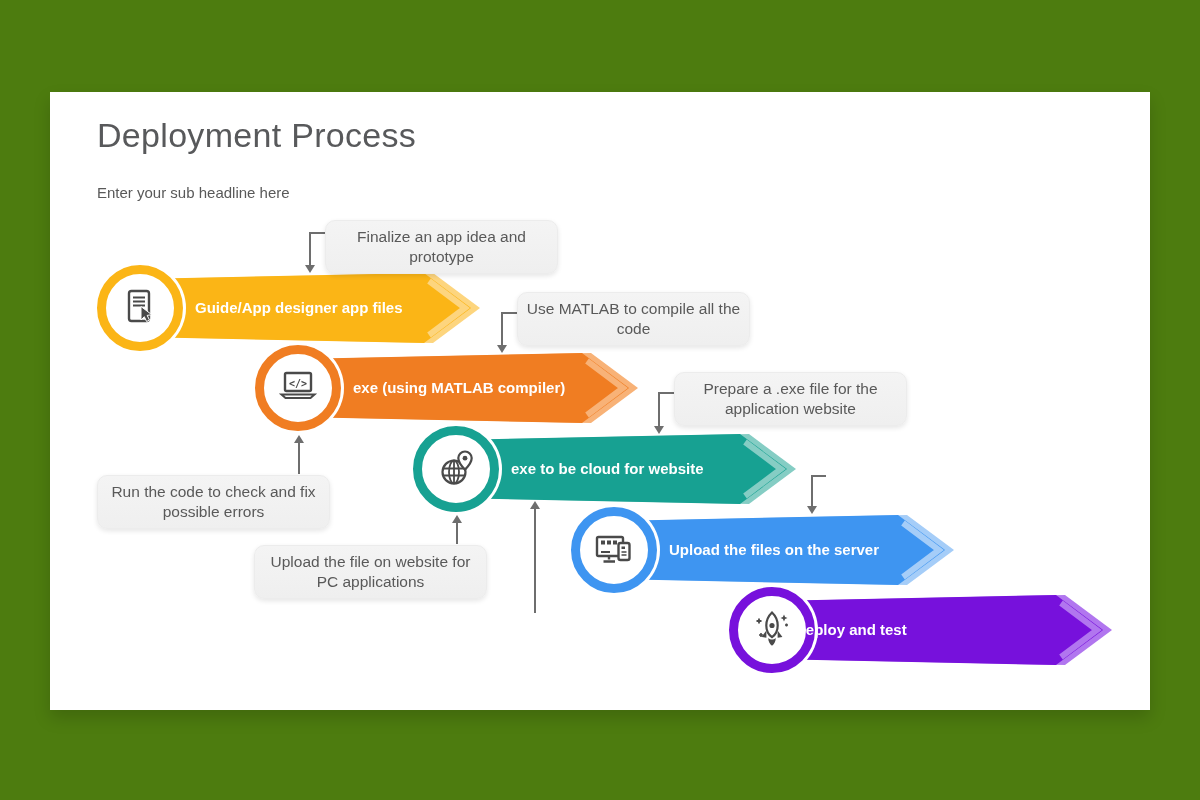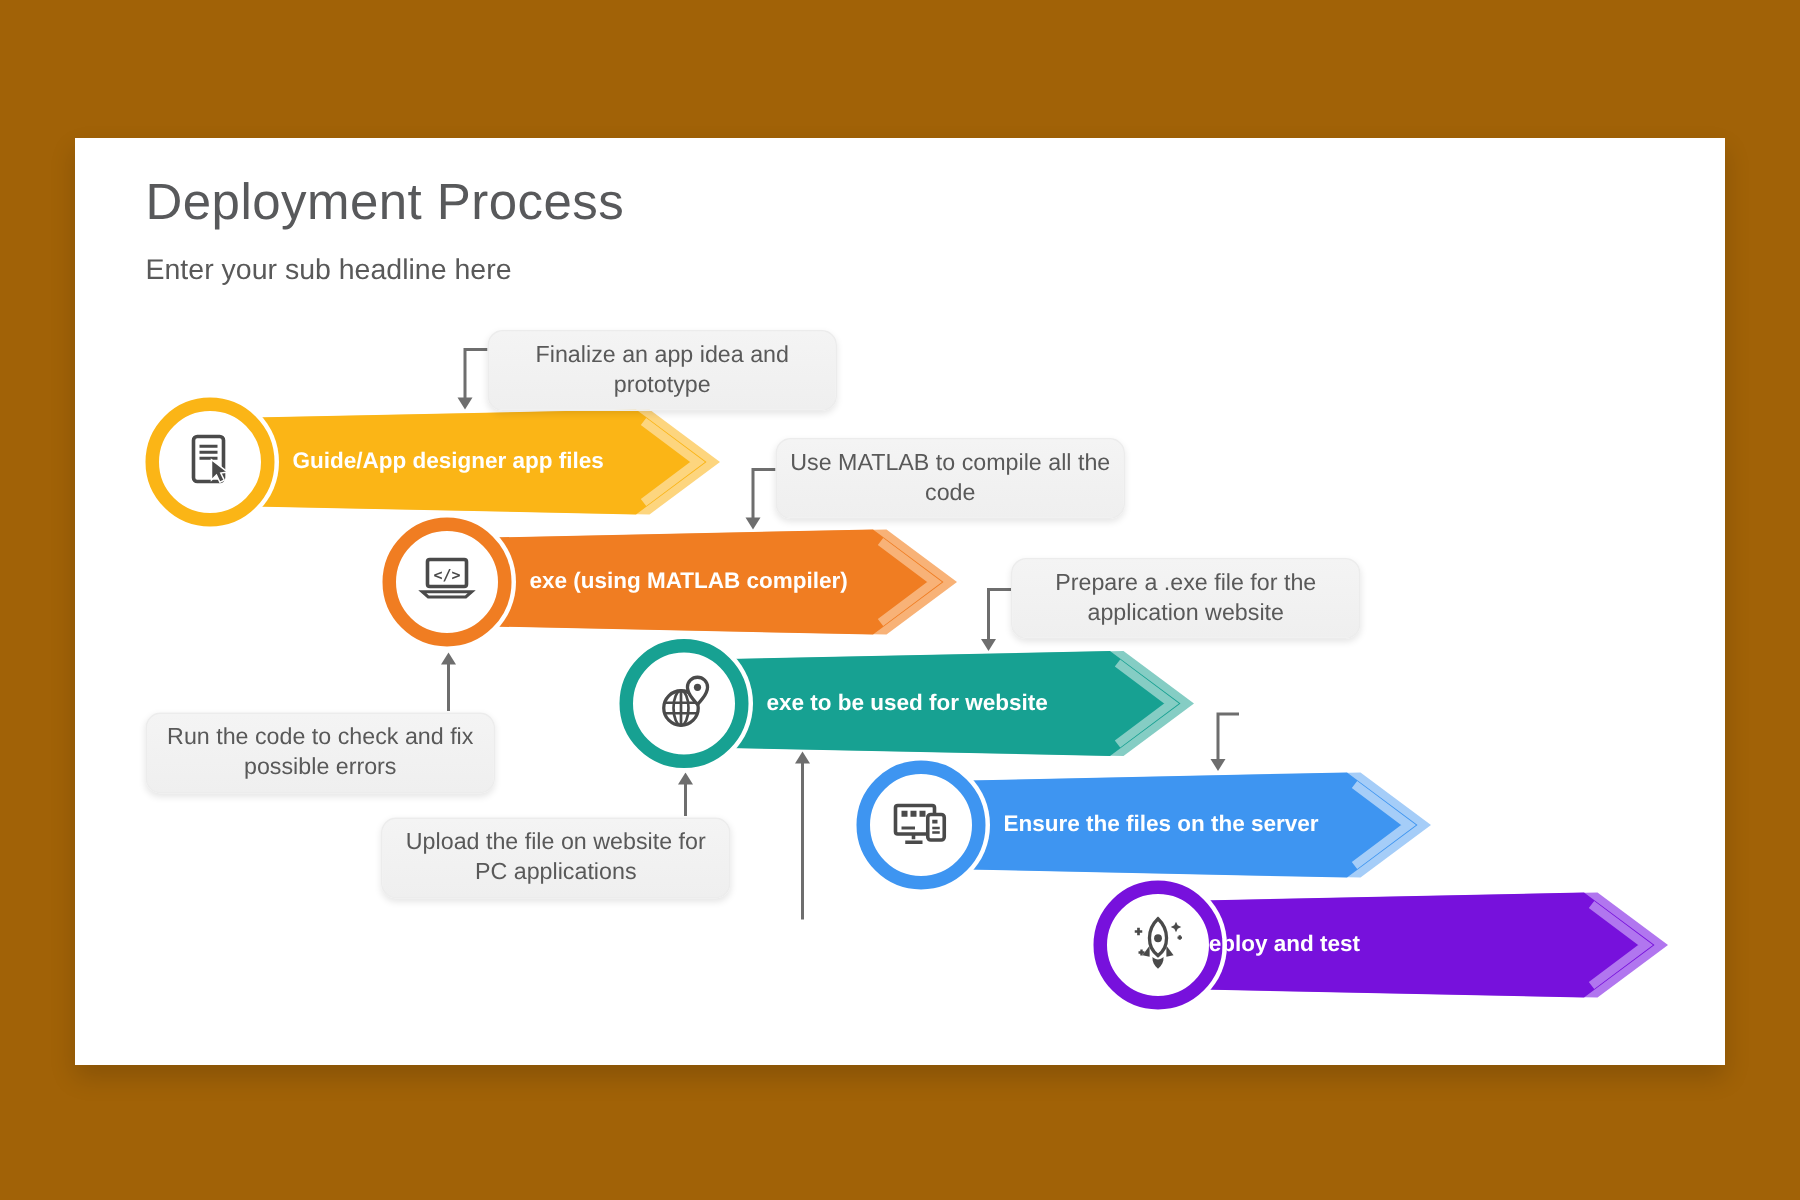--- a/index.html
+++ b/index.html
@@ -18,22 +18,22 @@
     width:1100px;height:618px;
     background:#ffffff;
     box-shadow:0 8px 16px rgba(0,0,0,0.16);
   }
   #title{
     position:absolute;left:47px;top:24px;
     font-size:34px;letter-spacing:0.3px;
     font-weight:400;
   }
   #subtitle{
-    position:absolute;left:47px;top:78px;
-    font-size:19px;
+    position:absolute;left:47px;top:92px;
+    font-size:15px;
   }
   #diagram{position:absolute;inset:0;}
   #connector-layer{
     position:absolute;left:0;top:0;width:1100px;height:618px;
     z-index:1;
   }
   .step{position:absolute;z-index:2;}
   .banner-svg{position:absolute;z-index:1;overflow:visible;}
   .step-circle{
     position:absolute;z-index:2;
@@ -56,21 +56,21 @@
     text-align:center;
   }
   .callout-text{
     font-size:15.5px;line-height:20px;
     padding:0 8px;
   }
 </style>
 </head>
 <body>
 
-<div id="page" style="background: #a16207;">
+<div id="page" style="background: #4d7c0f;">
   <div id="slide" style="background: rgb(255, 255, 255);">
     <div id="title" style="color: rgb(88, 89, 91);">Deployment Process</div>
     <div id="subtitle" style="color: rgb(89, 89, 89);">Enter your sub headline here</div>
     <div id="diagram">
       <svg id="connector-layer">
           <path fill="none" stroke="#6E6E6E" stroke-width="2" d="M275 141 H260 V177"></path>
           <polygon points="255,173 265,173 260,181" fill="#6E6E6E"></polygon>
           <path fill="none" stroke="#6E6E6E" stroke-width="2" d="M467 221 H452 V257"></path>
           <polygon points="447,253 457,253 452,261" fill="#6E6E6E"></polygon>
           <path fill="none" stroke="#6E6E6E" stroke-width="2" d="M624 301 H609 V338"></path>
@@ -122,42 +122,42 @@
           </svg>
           <div class="step-circle" style="left: 363px; top: 334px; border: 9px solid rgb(23, 161, 146); box-shadow: rgb(255, 255, 255) 0px 0px 0px 3px;">
             <svg width="48" height="48" viewBox="0 0 48 48">
               <circle cx="22" cy="27" r="11.5" fill="none" stroke="#4A4A4A" stroke-width="2.2"></circle>
               <ellipse cx="22" cy="27" rx="5" ry="11.5" fill="none" stroke="#4A4A4A" stroke-width="1.8"></ellipse>
               <path d="M11 23.5 H33 M11 30.5 H33 M22 15.5 V38.5" stroke="#4A4A4A" stroke-width="1.8" fill="none"></path>
               <path d="M33 6.5 c-3.7 0 -6.7 3 -6.7 6.6 0 5 6.7 11.5 6.7 11.5 s6.7 -6.5 6.7 -11.5 c0 -3.6 -3 -6.6 -6.7 -6.6 z" fill="#fff" stroke="#4A4A4A" stroke-width="2.2"></path>
               <circle cx="33" cy="13.2" r="2.4" fill="#4A4A4A"></circle>
             </svg>
           </div>
-          <div class="step-label" style="left: 461px; top: 367px; color: rgb(255, 255, 255);">exe to be used for website</div>
+          <div class="step-label" style="left: 461px; top: 367px; color: rgb(255, 255, 255);">exe to be cloud for website</div>
         </div>
         <div class="step">
           <svg class="banner-svg" width="346" height="78" viewBox="0 0 346 78" style="left: 562px; top: 419px;">
             <polygon points="0,10 286,4 333,39 286,74 0,68" transform="translate(9,0)" fill="#A5CDF8"></polygon>
             <polygon points="0,10 286,4 333,39 286,74 0,68" fill="#3E95F1"></polygon>
             <polyline points="291,12 327,39 291,66" fill="none" stroke="#A5CDF8" stroke-width="6"></polyline>
           </svg>
           <div class="step-circle" style="left: 521px; top: 415px; border: 9px solid rgb(62, 149, 241); box-shadow: rgb(255, 255, 255) 0px 0px 0px 3px;">
             <svg width="48" height="48" viewBox="0 0 48 48">
               <rect x="7" y="11" width="26" height="19" rx="1.5" fill="none" stroke="#4A4A4A" stroke-width="2.4"></rect>
               <rect x="11" y="14.5" width="4" height="4" fill="#4A4A4A"></rect>
               <rect x="17" y="14.5" width="4" height="4" fill="#4A4A4A"></rect>
               <rect x="23" y="14.5" width="4" height="4" fill="#4A4A4A"></rect>
               <path d="M11 26 H20" stroke="#4A4A4A" stroke-width="2"></path>
               <path d="M19 30 V33.5 M13.5 35.5 H25" stroke="#4A4A4A" stroke-width="2.4"></path>
               <rect x="28.5" y="17" width="11" height="17" rx="2" fill="#fff" stroke="#4A4A4A" stroke-width="2.4"></rect>
               <rect x="31.5" y="20.5" width="3.5" height="2.5" fill="#4A4A4A"></rect>
               <path d="M31.5 26 H36.5 M31.5 29 H36.5" stroke="#4A4A4A" stroke-width="1.6"></path>
             </svg>
           </div>
-          <div class="step-label" style="left: 619px; top: 448px; color: rgb(255, 255, 255);">Ensure the files on the server</div>
+          <div class="step-label" style="left: 619px; top: 448px; color: rgb(255, 255, 255);">Upload the files on the server</div>
         </div>
         <div class="step">
           <svg class="banner-svg" width="346" height="78" viewBox="0 0 346 78" style="left: 720px; top: 499px;">
             <polygon points="0,10 286,4 333,39 286,74 0,68" transform="translate(9,0)" fill="#B176EF"></polygon>
             <polygon points="0,10 286,4 333,39 286,74 0,68" fill="#7711DC"></polygon>
             <polyline points="291,12 327,39 291,66" fill="none" stroke="#B176EF" stroke-width="6"></polyline>
           </svg>
           <div class="step-circle" style="left: 679px; top: 495px; border: 9px solid rgb(119, 17, 220); box-shadow: rgb(255, 255, 255) 0px 0px 0px 3px;">
             <svg width="48" height="48" viewBox="0 0 48 48">
               <path d="M24 6.5 c3.9 3.7 5.7 8.4 5.7 12.9 0 4.9 -2.2 9.2 -5.7 11.7 -3.5 -2.5 -5.7 -6.8 -5.7 -11.7 0 -4.5 1.8 -9.2 5.7 -12.9 z" fill="#fff" stroke="#4A4A4A" stroke-width="2.2"></path>

